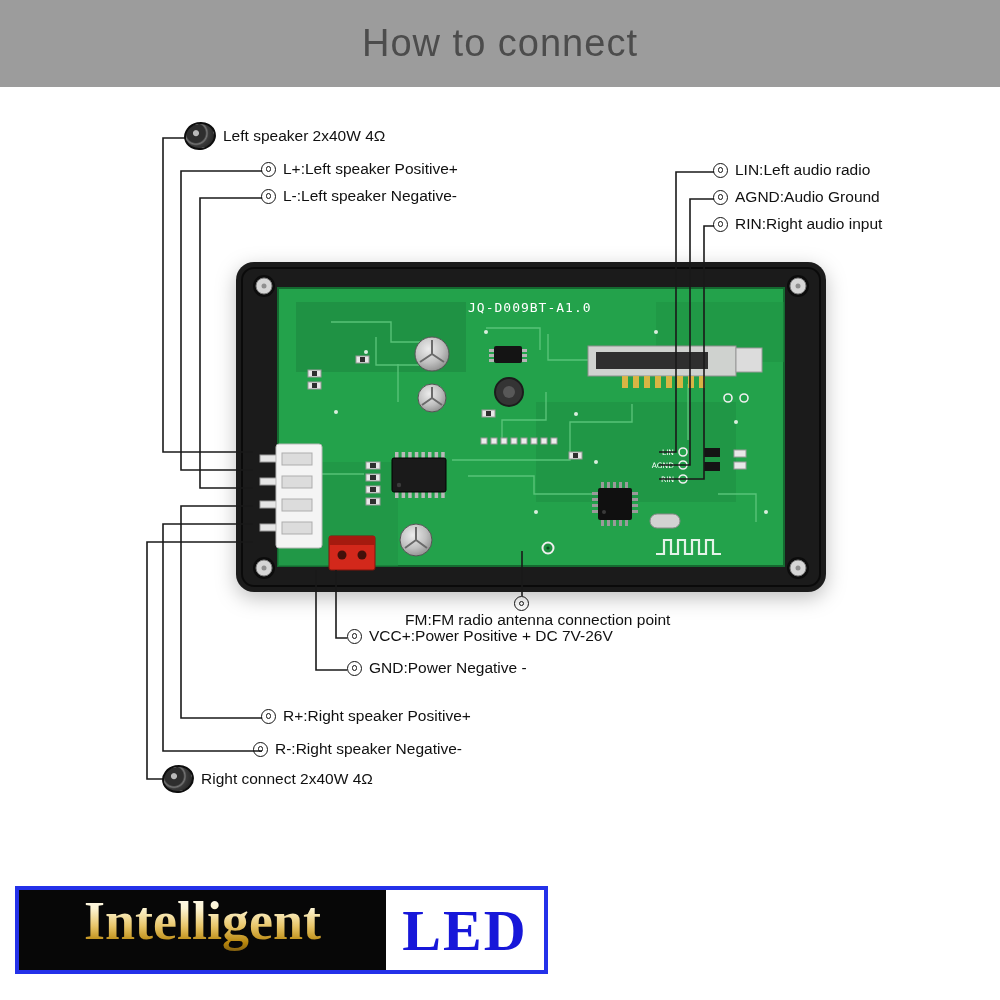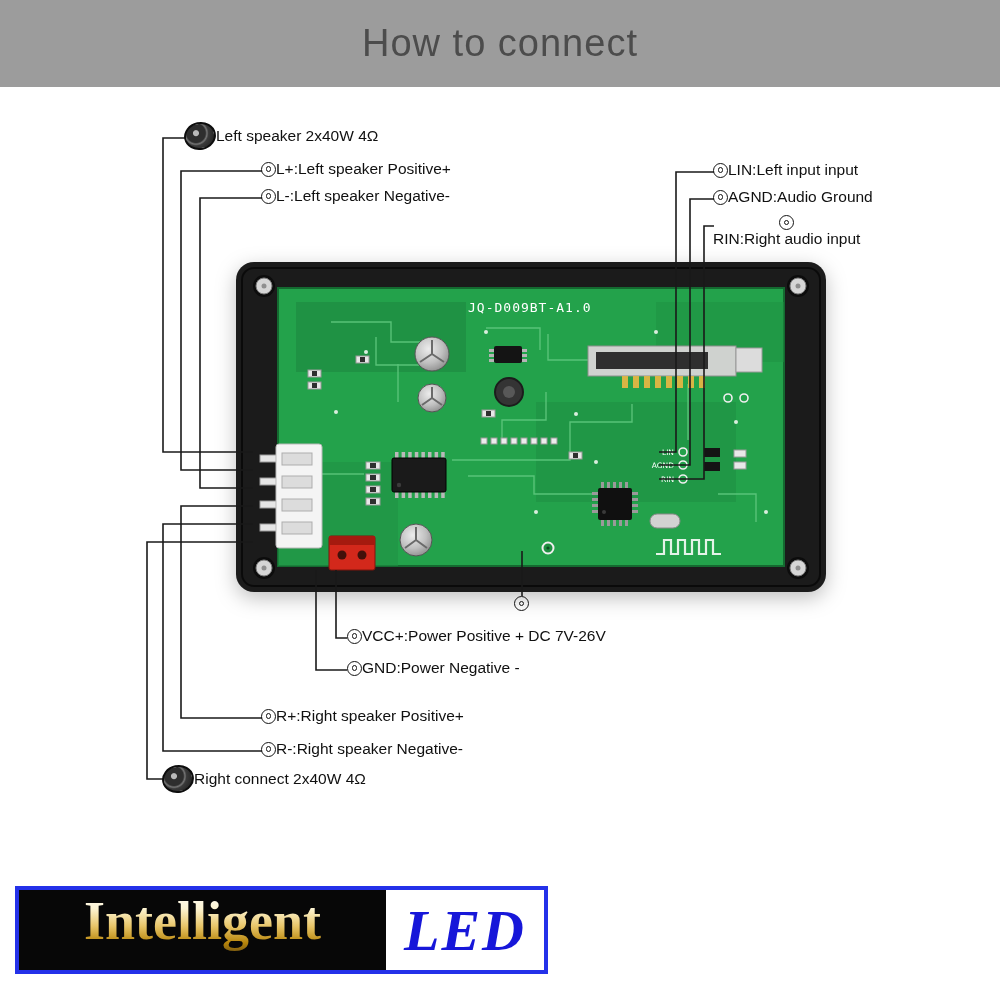--- a/index.html
+++ b/index.html
@@ -5,21 +5,21 @@
   html,body{margin:0;padding:0;}
   .page{position:relative;width:1000px;height:1000px;background:#ffffff;overflow:hidden;
         font-family:"Liberation Sans",sans-serif;color:#101010;padding-left:47px;}
 
   
   .header{position:absolute;left:0;top:0;width:1000px;height:87px;background:#9c9c9c;
           display:flex;align-items:center;justify-content:center;}
   .header-title{font-size:38px;color:#4c4c4c;letter-spacing:1px;}
 
   
-  .callout{position:absolute;display:flex;align-items:center;
+  .callout{position:absolute;display:flex;align-items:center;gap:7px;
            font-size:15.5px;color:#101010;white-space:nowrap;}
   .term-icon{width:15px;height:15px;border:1.7px solid #151515;border-radius:50%;
              display:flex;align-items:center;justify-content:center;flex:0 0 auto;box-sizing:border-box;}
   .term-icon::after{content:"";width:5.5px;height:5.5px;border:1.6px solid #151515;
                     border-radius:50%;box-sizing:border-box;}
   .speaker-icon{width:32px;height:28px;border-radius:50%;flex:0 0 auto;box-sizing:border-box;
       background:radial-gradient(circle at 38% 35%, #b9b9b9 0%, #b9b9b9 11%, #2e2e2e 15%,
                  #2e2e2e 40%, #757575 47%, #3a3a3a 54%, #171717 100%);
       border:2px solid #0d0d0d;transform:rotate(-12deg);}
 
@@ -35,21 +35,21 @@
         border:4px solid #2431e9;display:flex;box-sizing:border-box;}
   .logo-left{flex:1;background:#070707;display:flex;align-items:flex-start;justify-content:center;}
   .logo-brand{font-family:"Liberation Serif",serif;font-size:54px;font-weight:bold;
               color:#e9c768;padding:0 6px;}
   @supports ((-webkit-background-clip:text) or (background-clip:text)){
     .logo-brand{background:linear-gradient(180deg,#ffffff 0%,#fdf4d2 30%,#e8c66a 58%,#b8860b 85%,#7c5c12 100%);
                 -webkit-background-clip:text;background-clip:text;color:transparent;}
   }
   .logo-right{width:158px;background:#ffffff;display:flex;align-items:center;justify-content:center;}
   .logo-led{font-family:"Liberation Serif",serif;font-size:58px;font-weight:bold;
-            color:#1717d9;letter-spacing:2px;font-style:italic;}
+            color:#1717d9;letter-spacing:2px;}
 </style>
 </head>
 <body>
 
 <div class="page">
 
   <div class="header">
     <div class="header-title">How to connect</div>
   </div>
 
@@ -330,47 +330,50 @@
     <span class="term-icon"></span>
     <span>L+:Left speaker Positive+</span>
   </div>
   <div class="callout" style="left:261px;top:187px;">
     <span class="term-icon"></span>
     <span>L-:Left speaker Negative-</span>
   </div>
 
   <div class="callout" style="left:713px;top:161px;">
     <span class="term-icon"></span>
-    <span>LIN:Left input input</span>
+    <span>LIN:Left audio radio</span>
   </div>
   <div class="callout" style="left:713px;top:188px;">
     <span class="term-icon"></span>
     <span>AGND:Audio Ground</span>
   </div>
-  <div class="callout" style="left:713px;top:215px;flex-direction:column;">
+  <div class="callout" style="left:713px;top:215px;">
     <span class="term-icon"></span>
     <span>RIN:Right audio input</span>
   </div>
 
   <div class="callout" style="left:514px;top:596px;">
     <span class="term-icon"></span>
   </div>
+  <div class="callout" style="left:405px;top:611px;">
+    <span>FM:FM radio antenna connection point</span>
+  </div>
   <div class="callout" style="left:347px;top:627px;">
     <span class="term-icon"></span>
     <span>VCC+:Power Positive + DC 7V-26V</span>
   </div>
   <div class="callout" style="left:347px;top:659px;">
     <span class="term-icon"></span>
     <span>GND:Power Negative -</span>
   </div>
   <div class="callout" style="left:261px;top:707px;">
     <span class="term-icon"></span>
     <span>R+:Right speaker Positive+</span>
   </div>
-  <div class="callout" style="left:261px;top:740px;justify-content:flex-end;">
+  <div class="callout" style="left:253px;top:740px;justify-content:flex-end;">
     <span class="term-icon"></span>
     <span>R-:Right speaker Negative-</span>
   </div>
   <div class="callout" style="left:162px;top:765px;">
     <span class="speaker-icon"></span>
     <span>Right connect 2x40W 4Ω</span>
   </div>
 
   <div class="logo">
     <div class="logo-left">

